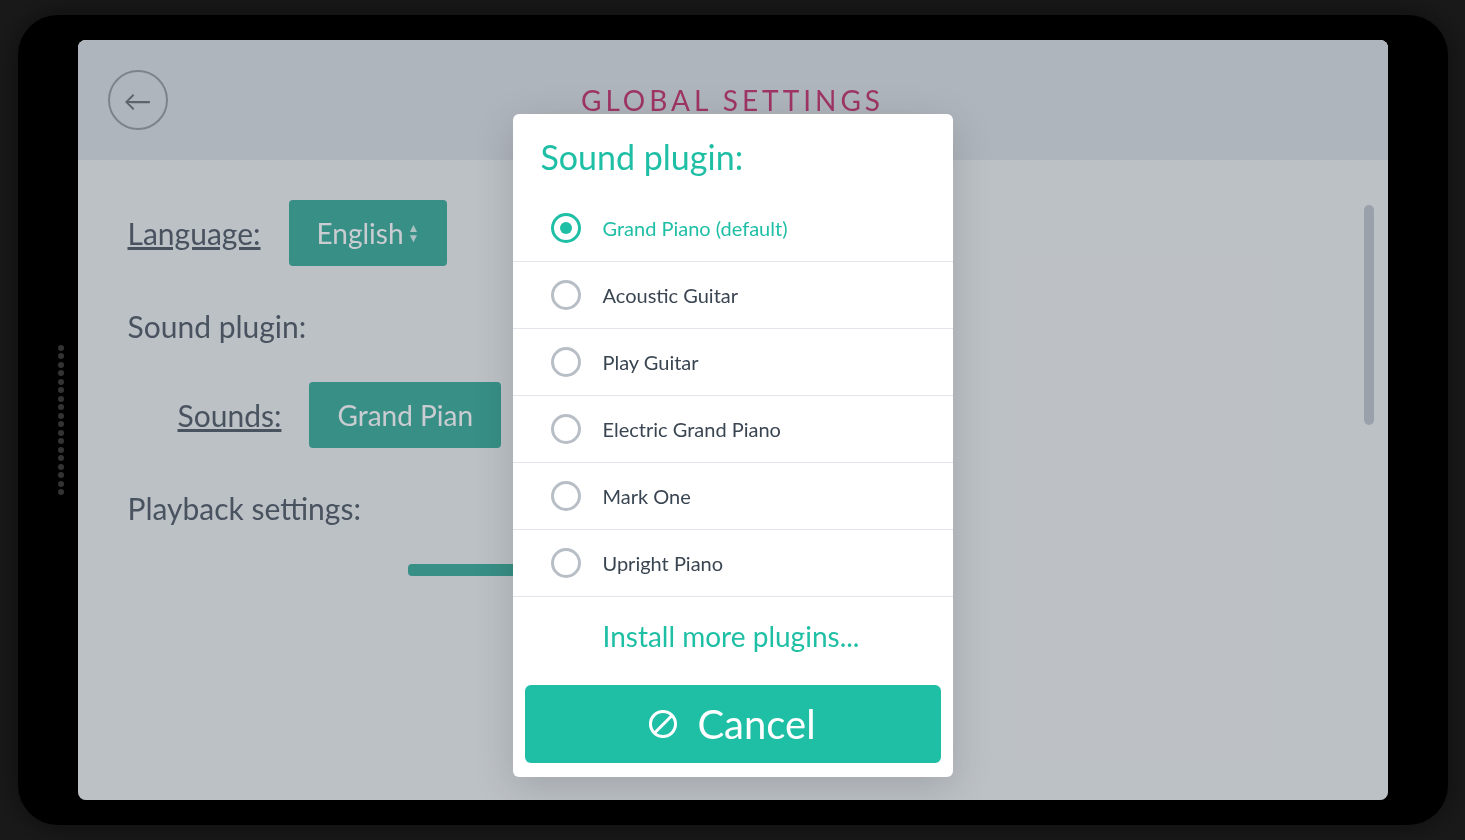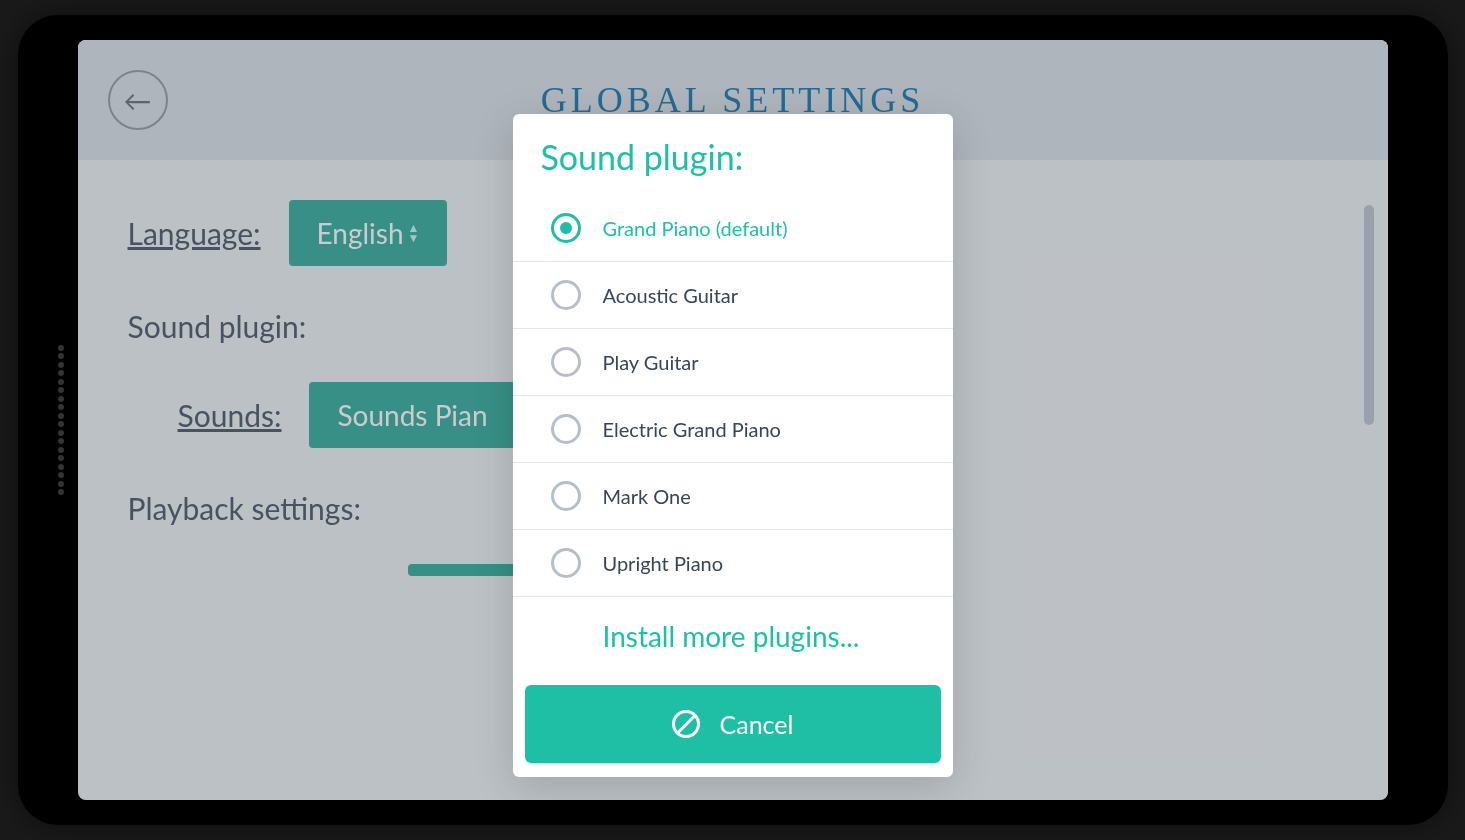--- a/index.html
+++ b/index.html
@@ -78,25 +78,24 @@
       cursor: pointer;
     }
     .back-arrow {
       font-size: 28px;
       color: #5a6068;
     }
     .page-title {
       position: absolute;
       left: 50%;
       transform: translateX(-50%);
-      font-size: 36px;
+      font-size: 28px;
       letter-spacing: 4px;
-      color: #0369a1;
+      color: #be185d;
       font-weight: 400;
-      font-family: Liberation Serif, serif;
     }
     .content {
       padding: 40px 50px;
       color: #3a4552;
       position: relative;
     }
     .setting-row {
       display: flex;
       align-items: center;
       margin-bottom: 42px;
@@ -207,21 +206,21 @@
       padding: 22px 20px 22px 90px;
       font-size: 28px;
       color: #1fbfa6;
       border-bottom: none;
       cursor: pointer;
     }
     .cancel-btn {
       margin: 10px 12px 14px 12px;
       background: #1fbfa6;
       color: #fff;
-      font-size: 25px;
+      font-size: 40px;
       border-radius: 6px;
       height: 78px;
       display: flex;
       align-items: center;
       justify-content: center;
       gap: 20px;
       cursor: pointer;
     }
     .cancel-icon {
       width: 28px;
@@ -286,21 +285,21 @@
               <span>▼</span>
           </span>
         </div>
       </div>
 
       <div class="section-head">Sound plugin:</div>
 
       <div class="setting-row indent1">
         <span class="setting-label">Sounds:</span>
         <div class="setting-select">
-          <span>Sounds Pian</span>
+          <span>Grand Pian</span>
         </div>
       </div>
 
 
       <div class="section-head">Playback settings:</div>
 
       <div class="setting-row indent2">
         <div class="setting-select" style="width:120px;height:12px;padding:0;"></div>
       </div>
     </div>

